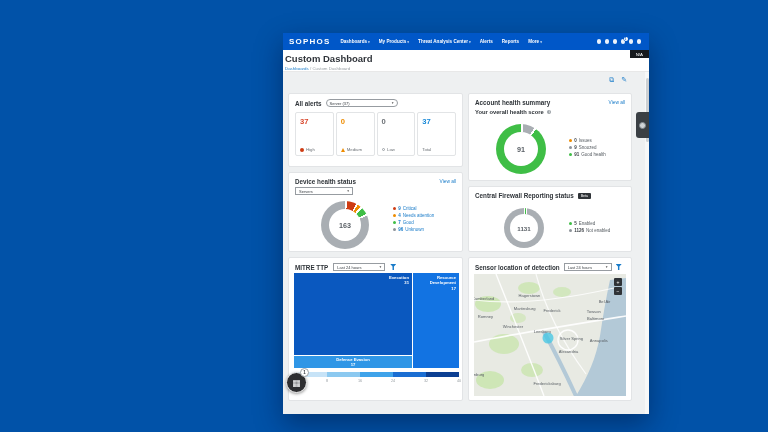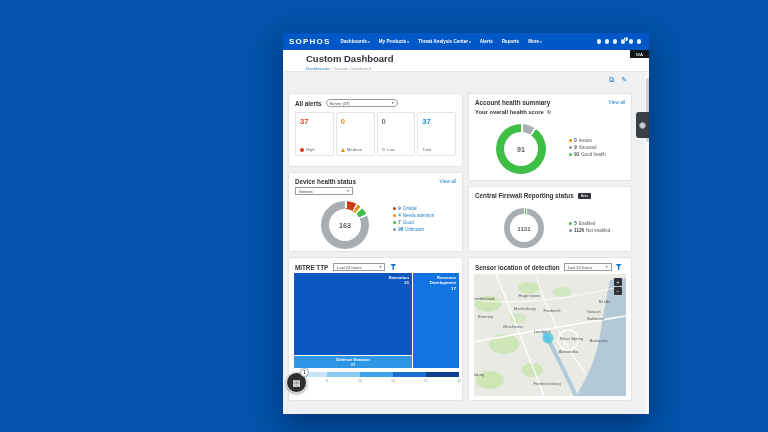--- a/index.html
+++ b/index.html
@@ -17,21 +17,21 @@
   .nav-item { color:#fff; font-size:4.6px; font-weight:bold; white-space:nowrap; cursor:pointer; }
   .nav-item .caret { font-size:3.5px; opacity:.8; margin-left:1px; }
   .nav-icons { display:flex; align-items:center; gap:3.5px; margin-right:2px; }
   .nav-ic { width:4.5px; height:4.5px; border-radius:50%; background:rgba(255,255,255,.92); position:relative; cursor:pointer; }
   .nav-ic .badge { position:absolute; top:-2.5px; right:-2.5px; background:#fff; color:#0057c8;
                    font-size:3px; font-weight:bold; border-radius:50%; width:4px; height:4px;
                    display:flex; align-items:center; justify-content:center; box-shadow:0 0 0 .5px #0057c8; }
 
   
   .page-header { position:absolute; left:0; top:17px; width:366px; height:22px; background:#fff;
-                 padding:3px 0 0 23px; border-bottom:1px solid #e8e8e8; }
+                 padding:3px 0 0 2px; border-bottom:1px solid #e8e8e8; }
   .page-title { font-size:9.5px; font-weight:bold; color:#30343a; }
   .breadcrumb { margin-top:1.5px; font-size:4.4px; color:#9aa0a5; }
   .breadcrumb .bc-link { color:#1a7cc9; cursor:pointer; }
   .env-badge { position:absolute; right:0; top:0; background:#16191c; color:#fff; font-size:4.4px;
                padding:1.5px 6px; }
 
   
   .content { position:absolute; left:0; top:39px; width:366px; height:342px; background:#eef0f1; }
   .actions { position:absolute; top:4px; right:22px; display:flex; gap:7px; }
   .action-ic { color:#1a7cc9; font-size:7px; line-height:8px; cursor:pointer; }

